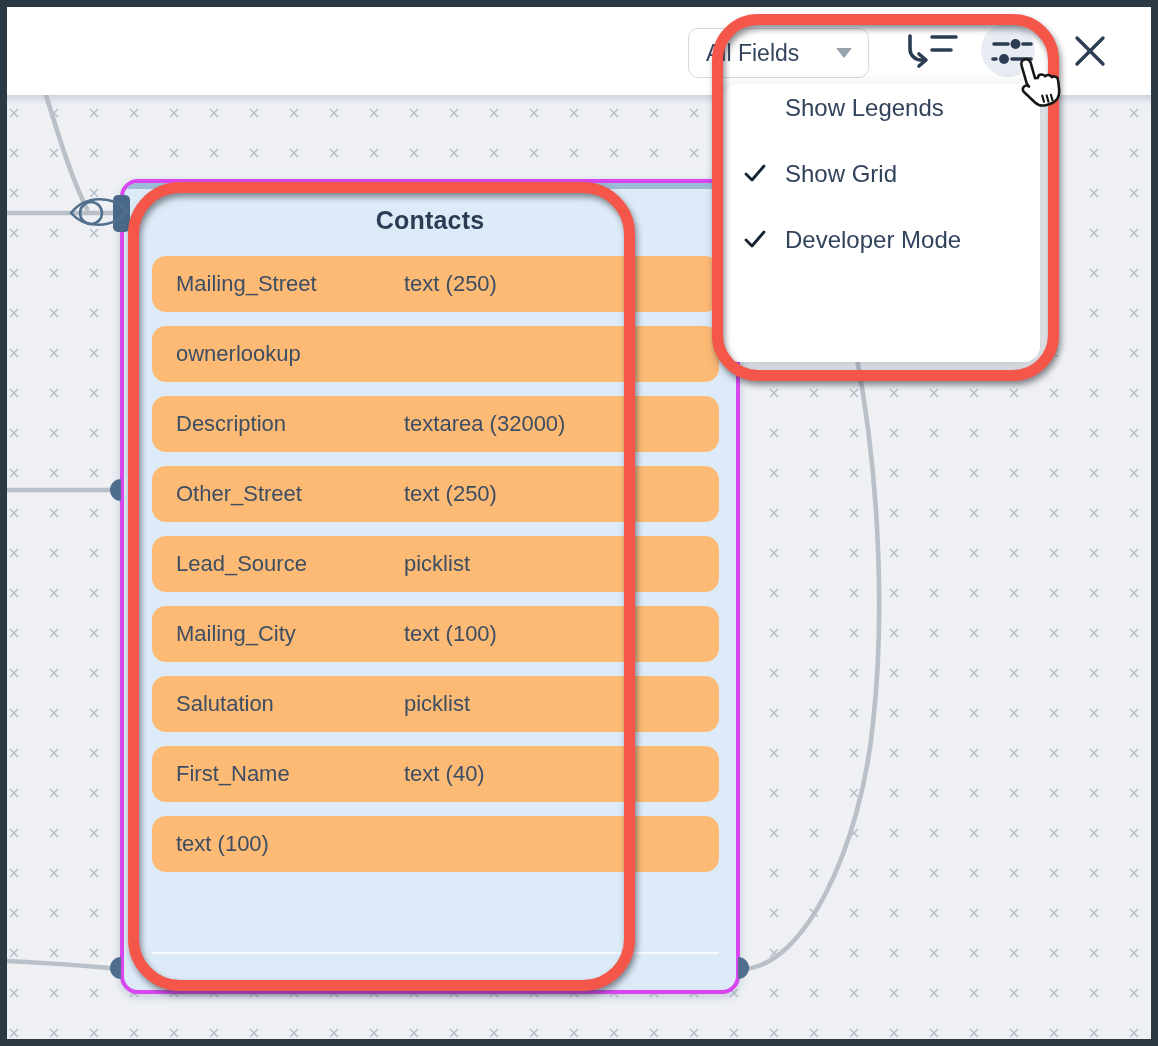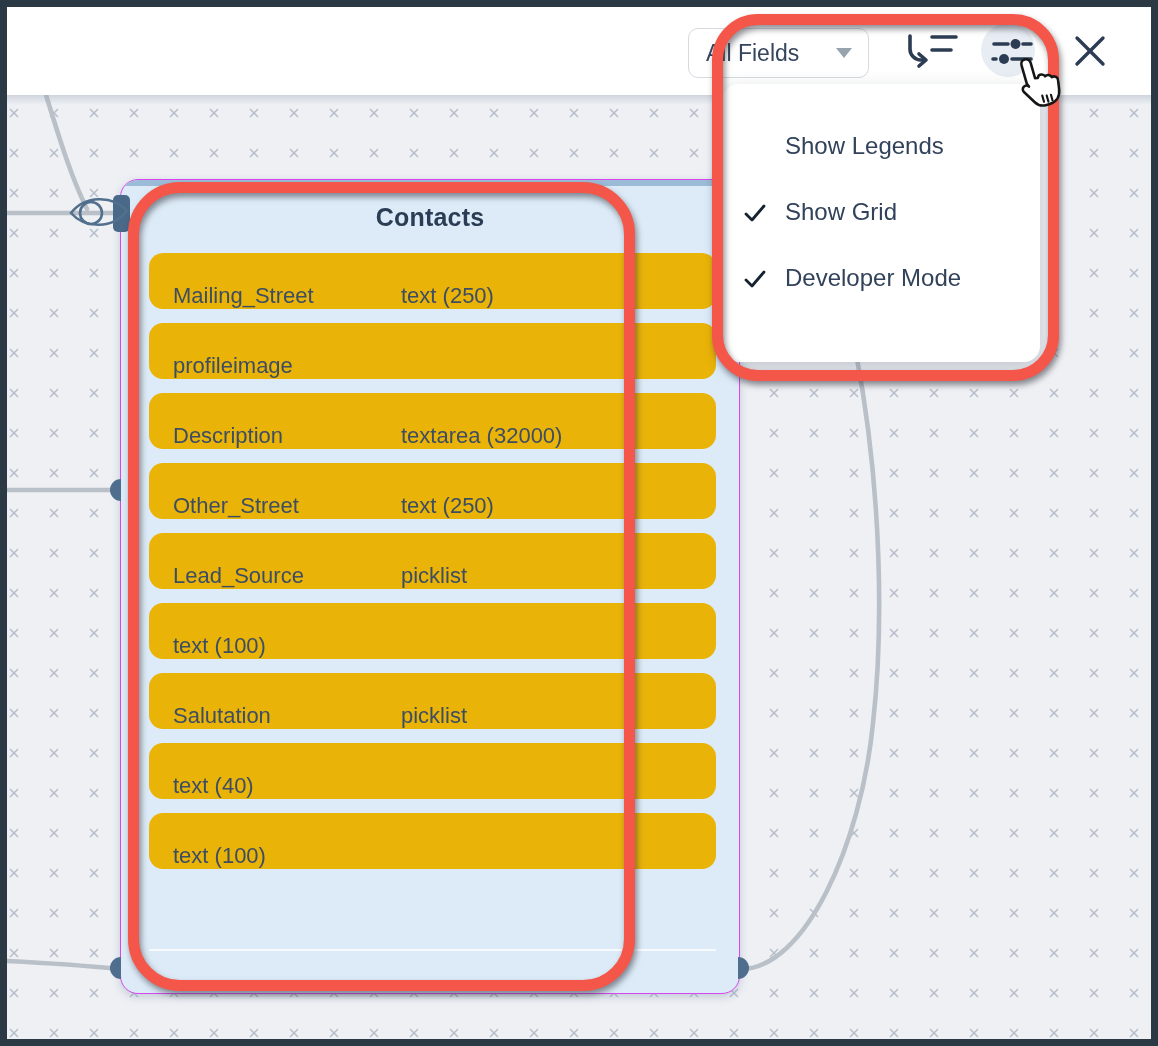--- a/index.html
+++ b/index.html
@@ -38,48 +38,48 @@
   .settings-btn  { left:974px; top:16px; width:54px; height:54px; border-radius:50%; background:#e8edf4; }
   .close-btn     { left:1063px; top:24px; width:40px; height:40px; }
 
   
   .canvas { position:absolute; left:0; top:88px; width:1144px; height:944px; background:#eef0f4; }
   .layer { position:absolute; left:0; top:0; pointer-events:none; }
 
   
   .entity-card {
     position:absolute; left:113px; top:84px; width:620px; height:815px;
-    background:#dcebf7; border:1px solid #d946ef; border-radius:18px;
+    background:#dcebf7; border:4px solid #d946ef; border-radius:18px;
     box-shadow:0 3px 8px rgba(125,145,168,.38); z-index:5; overflow:hidden;
   }
   .entity-accent { height:6px; background:#9cbbd6; }
   .entity-title {
     height:62px; display:flex; align-items:center; justify-content:center;
     font-size:25px; font-weight:bold; color:#2b3d54; letter-spacing:.2px;
   }
   .rows { position:absolute; left:28px; top:73px; width:567px; }
   .field-row {
-    height:56px; margin-bottom:14px; background:#eab308; border-radius:14px;
-    display:flex; align-items:flex-end; padding-left:24px;
+    height:56px; margin-bottom:14px; background:#fdba74; border-radius:14px;
+    display:flex; align-items:center; padding-left:24px;
     font-size:22px; color:#3d4e63;
   }
   .field-name { width:228px; }
   .card-divider {
     position:absolute; left:28px; top:769px; width:567px; height:2px;
     background:rgba(255,255,255,.8); border-radius:1px;
   }
 
   
   .settings-menu {
     position:absolute; left:715px; top:77px; width:318px; height:278px;
     background:#ffffff; border-radius:16px; z-index:20;
     box-shadow:0 6px 18px rgba(60,72,92,.25); padding:10px 0 0 0;
   }
   .menu-item {
-    height:66px; display:flex; align-items:flex-end; padding-left:20px;
+    height:66px; display:flex; align-items:flex-start; padding-left:20px;
     font-size:24px; color:#31425a; cursor:pointer;
   }
   .menu-check { width:26px; height:26px; margin-right:17px; flex:0 0 26px; }
 
   
   .annotation {
     position:absolute; border:11px solid #f4574a; background:transparent;
     filter:drop-shadow(2px 4px 3px rgba(45,48,58,.55)); pointer-events:none;
   }
   .annotation-card { left:121px; top:175px; width:507px; height:809px; border-radius:52px; z-index:30; }
@@ -160,49 +160,51 @@
         <div class="entity-accent"></div>
         <div class="entity-title">Contacts</div>
         <div class="rows">
 
             <div class="field-row">
               <span class="field-name">Mailing_Street</span>
               <span class="field-type">text (250)</span>
             </div>
 
             <div class="field-row">
-              <span class="field-type">profileimage</span>
+              <span class="field-type">ownerlookup</span>
             </div>
 
             <div class="field-row">
               <span class="field-name">Description</span>
               <span class="field-type">textarea (32000)</span>
             </div>
 
 
             <div class="field-row">
               <span class="field-name">Other_Street</span>
               <span class="field-type">text (250)</span>
             </div>
 
             <div class="field-row">
               <span class="field-name">Lead_Source</span>
               <span class="field-type">picklist</span>
             </div>
 
             <div class="field-row">
+              <span class="field-name">Mailing_City</span>
               <span class="field-type">text (100)</span>
             </div>
 
             <div class="field-row">
               <span class="field-name">Salutation</span>
               <span class="field-type">picklist</span>
             </div>
 
             <div class="field-row">
+              <span class="field-name">First_Name</span>
               <span class="field-type">text (40)</span>
             </div>
 
             <div class="field-row">
               <span class="field-type">text (100)</span>
             </div>
           </div>
         <div class="card-divider"></div>
       </div>
 

